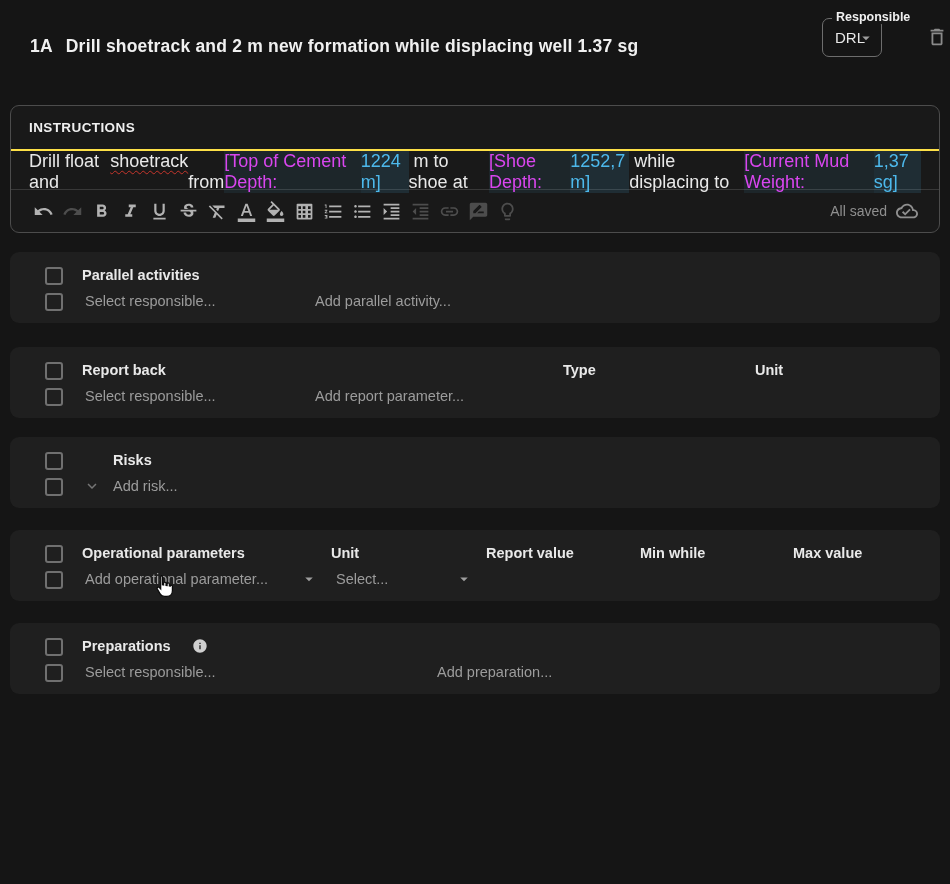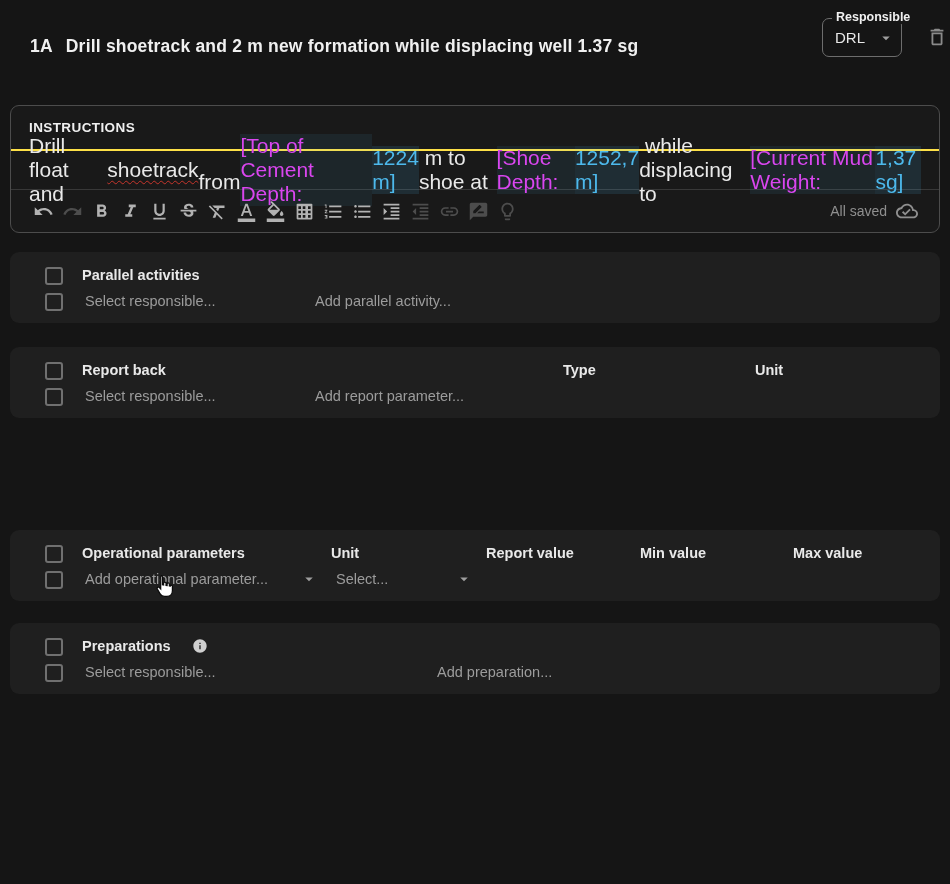--- a/index.html
+++ b/index.html
@@ -5,39 +5,39 @@
   * { margin:0; padding:0; box-sizing:border-box; }
   html,body { width:950px; height:884px; background:#151515; overflow:hidden;
     font-family:"Liberation Sans", sans-serif; }
   .page { position:relative; width:950px; height:884px; background:#151515; color:#ededed; }
 
   
   .activity-title { position:absolute; left:30px; top:36px; font-size:17.5px; font-weight:700;
     color:#f0f0f0; letter-spacing:.2px; }
   .activity-title .id { margin-right:13px; }
 
-  .select-box { position:absolute; left:822px; top:18px; width:80px; height:39px;
+  .select-box { position:absolute; left:822px; top:18px; width:60px; height:39px;
     border:1px solid #6d6d6d; border-radius:7px; }
   .select-label { position:absolute; top:-9px; left:9px; background:#151515; padding:0 4px;
     font-size:12.5px; font-weight:700; color:#f0f0f0; }
   .select-value { position:absolute; left:12px; top:10px; font-size:15px; color:#e8e8e8; }
   .select-box .dd-arrow { position:absolute; right:6px; top:10px; }
 
   .trash-btn { position:absolute; left:926px; top:26px; width:22px; height:22px; background:none;
     border:none; cursor:pointer; }
   .trash-btn svg { fill:#8a8a8a; }
 
   
   .instructions-card { position:absolute; left:10px; top:105px; width:930px;
     background:#191919; border:1px solid #4c4c4c; border-radius:9px; overflow:hidden; }
   .ins-header { display:flex; align-items:center; height:45px; padding:0 18px;
     font-size:13.5px; font-weight:700; letter-spacing:.4px; color:#f0f0f0;
     border-bottom:2px solid #fde047; }
-  .ins-body { display:flex; align-items:center; height:39px; padding:0 18px;
-    border-bottom:1px solid #383838; font-size:21px; white-space:pre-wrap; color:#e9e9e9; }
+  .ins-body { display:flex; align-items:flex-start; height:39px; padding:0 18px;
+    border-bottom:1px solid #383838; font-size:18px; white-space:pre-wrap; color:#e9e9e9; }
   .misspelled { text-decoration:underline wavy #c5352b 1px; text-underline-offset:3px; }
   .tok-label { color:#d946ef; background:rgba(77,185,236,0.08); }
   .tok-value { color:var(--accent,#4db9ec); background:rgba(77,185,236,0.13); }
 
   .ins-toolbar { display:flex; align-items:center; height:42px; padding:0 21px; column-gap:6px; }
   .tb-btn { width:23px; height:23px; background:none; border:none; padding:1px; cursor:pointer;
     display:flex; align-items:center; justify-content:center; }
   .tb-btn svg { fill:#b2b2b2; }
   .tb-btn.disabled svg { fill:#4d4d4d; }
   .save-status { margin-left:auto; display:flex; align-items:center; gap:9px;
@@ -191,27 +191,36 @@
   <section class="card" style="top:347px">
     <span class="checkbox" style="left:35px;top:15px"></span>
     <span class="cell card-title" style="left:72px;top:13px">Report back</span>
     <span class="cell col-head" style="left:553px;top:13px">Type</span>
     <span class="cell col-head" style="left:745px;top:13px">Unit</span>
     <span class="checkbox" style="left:35px;top:41px"></span>
     <span class="cell placeholder" style="left:75px;top:39px">Select responsible...</span>
     <span class="cell placeholder" style="left:305px;top:39px">Add report parameter...</span>
   </section>
 
+  <section class="card" style="top:437px">
+    <span class="checkbox" style="left:35px;top:15px"></span>
+    <span class="cell card-title" style="left:103px;top:13px">Risks</span>
+    <span class="checkbox" style="left:35px;top:41px"></span>
+    <span class="cell chev" style="left:73px;top:40px"><svg width="18" height="18" viewBox="0 0 24 24">
+          <path d="M7.41 8.59L12 13.17l4.59-4.58L18 10l-6 6-6-6 1.41-1.41z"></path>
+        </svg></span>
+    <span class="cell placeholder" style="left:103px;top:39px">Add risk...</span>
+  </section>
 
   <section class="card" style="top:530px">
     <span class="checkbox" style="left:35px;top:15px"></span>
     <span class="cell card-title" style="left:72px;top:13px">Operational parameters</span>
     <span class="cell col-head" style="left:321px;top:13px">Unit</span>
     <span class="cell col-head" style="left:476px;top:13px">Report value</span>
-    <span class="cell col-head" style="left:630px;top:13px">Min value</span>
+    <span class="cell col-head" style="left:630px;top:13px">Min while</span>
     <span class="cell col-head" style="left:783px;top:13px">Max value</span>
     <span class="checkbox" style="left:35px;top:41px"></span>
     <span class="cell placeholder" style="left:75px;top:39px">Add operational parameter...</span>
     <span class="cell dd-arrow" style="left:290px;top:40px"><svg width="18" height="18" viewBox="0 0 24 24">
           <path d="M7 10l5 5 5-5z"></path>
         </svg></span>
     <span class="cell placeholder" style="left:326px;top:39px">Select...</span>
     <span class="cell dd-arrow" style="left:445px;top:40px"><svg width="18" height="18" viewBox="0 0 24 24">
           <path d="M7 10l5 5 5-5z"></path>
         </svg></span>

